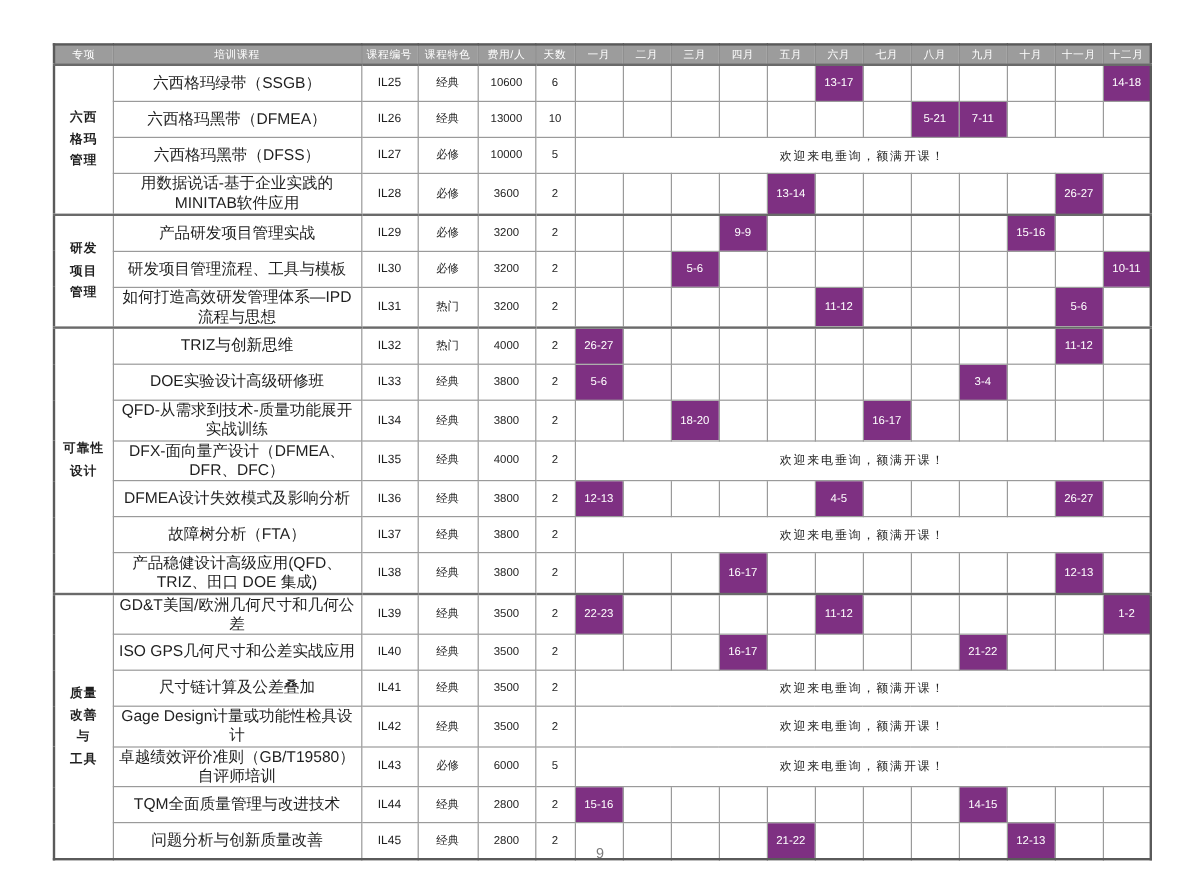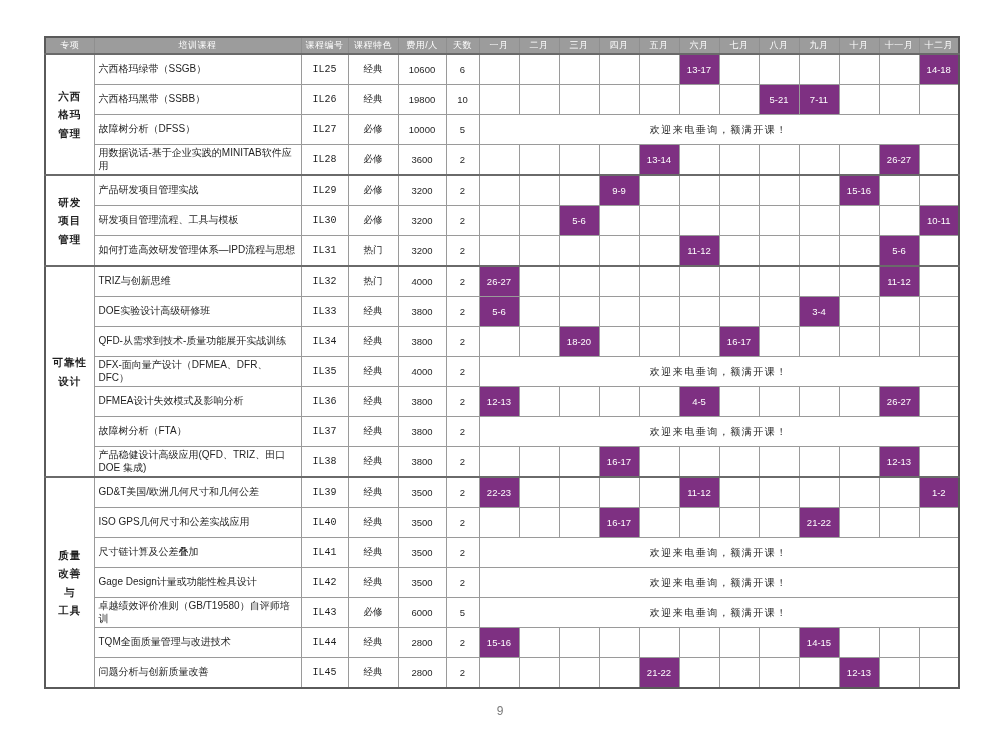--- a/index.html
+++ b/index.html
@@ -24,23 +24,23 @@
     font-size:9.5px;color:#1f1f1f;text-align:center;
     padding:0 2px;height:29px;background:#fff;
     overflow:hidden;
   }
   .schedule tr.gsep td{border-top:2px solid #6a6a6a;}
   td.group{
     font-size:10.5px;color:#1f1f1f;white-space:pre-line;
     line-height:1.75;letter-spacing:1px;padding:0 1px;font-weight:bold;
   }
   td.course{
-    text-align:left;padding:0 4px;font-size:10px;line-height:1.25;
-  }
-  td.code{font-size:10px;font-family:Liberation Mono, monospace;}
+    text-align:center;padding:0 4px;font-size:13px;line-height:1.25;
+  }
+  td.code{font-size:10px;}
   td.sched{
     background:#7e3082;color:#ffffff;font-size:9.5px;padding:0;
     letter-spacing:0;
     margin-top:36px;
   }
   td.notice{font-size:10px;letter-spacing:1.5px;color:#1f1f1f;}
   .pageno{
     position:absolute;left:0;width:1000px;top:704px;
     text-align:center;color:#7a7a7a;font-size:12px;
   }
@@ -109,40 +109,40 @@
           <td></td>
           <td class="sched">13-17</td>
           <td></td>
           <td></td>
           <td></td>
           <td></td>
           <td></td>
           <td class="sched">14-18</td>
         </tr>
         <tr>
-          <td class="course">六西格玛黑带（SSBB）</td>
+          <td class="course">六西格玛黑带（DFMEA）</td>
           <td class="code">IL26</td>
           <td>经典</td>
-          <td>19800</td>
+          <td>13000</td>
           <td>10</td>
           <td></td>
           <td></td>
           <td></td>
           <td></td>
           <td></td>
           <td></td>
           <td></td>
           <td class="sched">5-21</td>
           <td class="sched">7-11</td>
           <td></td>
           <td></td>
           <td></td>
         </tr>
         <tr>
-          <td class="course">故障树分析（DFSS）</td>
+          <td class="course">六西格玛黑带（DFSS）</td>
           <td class="code">IL27</td>
           <td>必修</td>
           <td>10000</td>
           <td>5</td>
           <td class="notice" colspan="12">欢迎来电垂询，额满开课！</td>
         </tr>
         <tr>
           <td class="course">用数据说话-基于企业实践的MINITAB软件应用</td>
           <td class="code">IL28</td>
           <td>必修</td>

